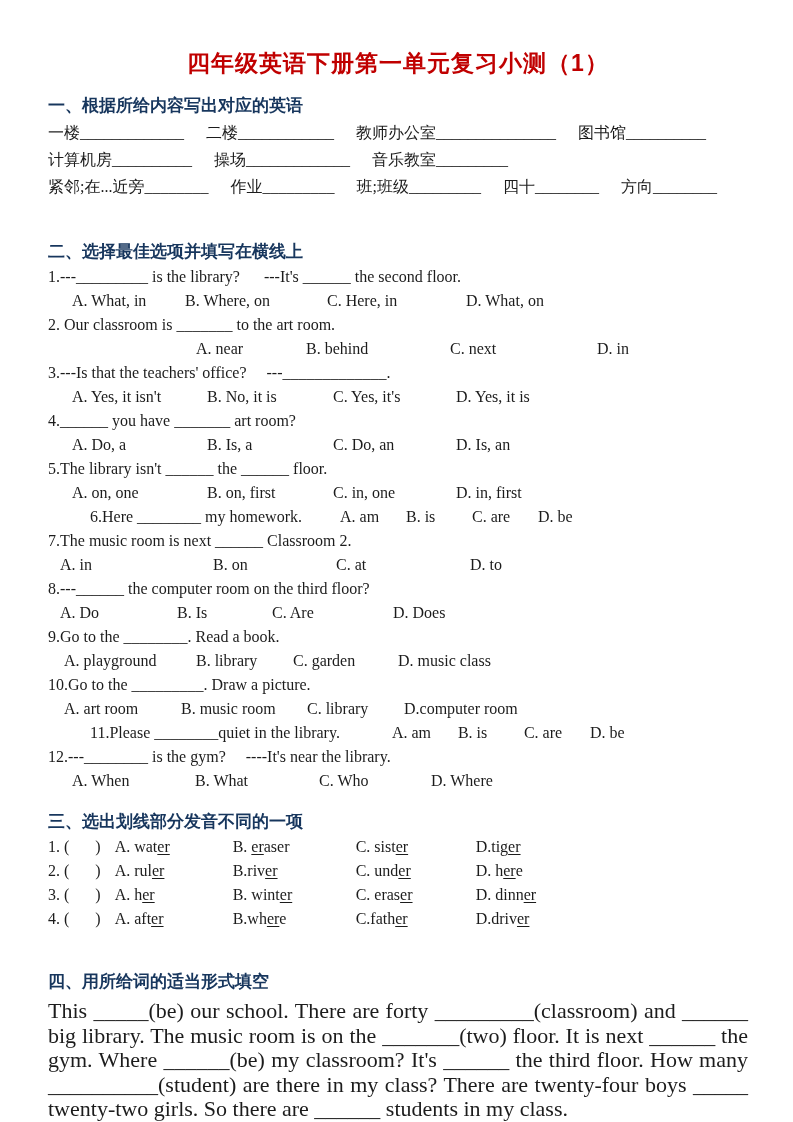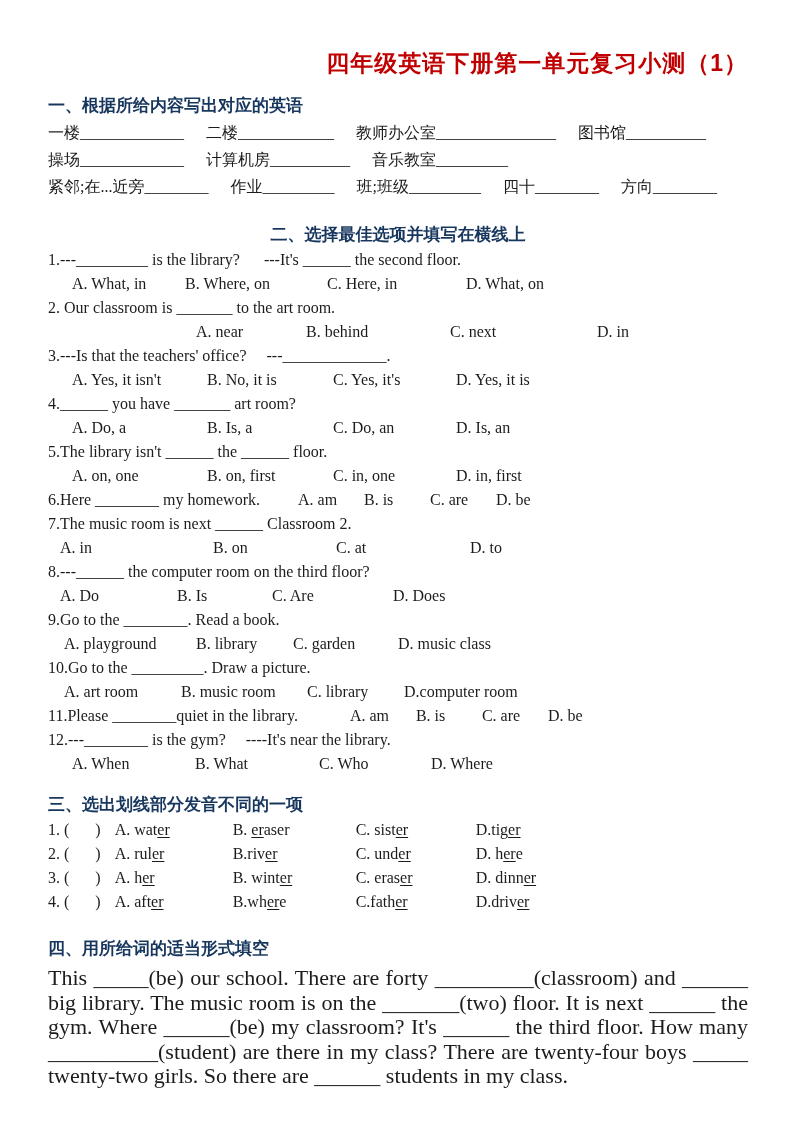--- a/index.html
+++ b/index.html
@@ -9,57 +9,57 @@
   }
   html,body{margin:0;padding:0;background:#ffffff;}
   body{
     width:793px;height:1122px;overflow:hidden;
     font-family:"Liberation Serif","DejaVu Serif",serif;
     color:var(--c-body);
     font-size:16px;
   }
   .page{padding:36px 45px 0 48px;box-sizing:border-box;width:793px;}
   .title{
-    text-align:right;
+    text-align:center;
     font-family:"Liberation Sans","DejaVu Sans",sans-serif;
     font-weight:bold;
     font-size:23px;
     color:var(--c-title);
     margin:12px 0 14px 0;
     letter-spacing:1px;
   }
   h2{
     font-family:"Liberation Sans","DejaVu Sans",sans-serif;
     font-weight:bold;
     font-size:17px;
     color:var(--c-heading);
     margin:0;
     line-height:26px;
   }
-  .s2h{margin-top:22px;text-align:center;}
+  .s2h{margin-top:39px;}
   .s3h{margin-top:16px;}
-  .s4h{margin-top:22px;}
+  .s4h{margin-top:38px;}
   
   .s1-row{display:flex;line-height:27px;}
   .s1-row span{margin-right:22px;white-space:pre;}
   .s1-row span:last-child{margin-right:0;}
   
   .qline{line-height:24px;}
   .qline .qtext{white-space:pre-wrap;}
   .opts{display:flex;line-height:24px;}
   .opts span{white-space:pre;}
   .oq1{padding-left:24px}.oq1 span:nth-child(1){width:113px}.oq1 span:nth-child(2){width:142px}.oq1 span:nth-child(3){width:139px}
   .oq2{padding-left:148px}.oq2 span:nth-child(1){width:110px}.oq2 span:nth-child(2){width:144px}.oq2 span:nth-child(3){width:147px}
   .ostd{padding-left:24px}.ostd span:nth-child(1){width:135px}.ostd span:nth-child(2){width:126px}.ostd span:nth-child(3){width:123px}
   .oq7{padding-left:12px}.oq7 span:nth-child(1){width:153px}.oq7 span:nth-child(2){width:123px}.oq7 span:nth-child(3){width:134px}
   .oq8{padding-left:12px}.oq8 span:nth-child(1){width:117px}.oq8 span:nth-child(2){width:95px}.oq8 span:nth-child(3){width:121px}
   .oq9{padding-left:16px}.oq9 span:nth-child(1){width:132px}.oq9 span:nth-child(2){width:97px}.oq9 span:nth-child(3){width:105px}
   .oq10{padding-left:16px}.oq10 span:nth-child(1){width:117px}.oq10 span:nth-child(2){width:126px}.oq10 span:nth-child(3){width:97px}
   .oq12{padding-left:24px}.oq12 span:nth-child(1){width:123px}.oq12 span:nth-child(2){width:124px}.oq12 span:nth-child(3){width:112px}
-  .inline{display:flex;}
+  .inline{display:flex;margin-left:42px;}
   .inline .iopt{width:66px;white-space:pre;}
   .gap38{margin-left:38px;}
   .gap52{margin-left:52px;}
   
   .ph-row{display:flex;line-height:24px;}
   .ph-no{white-space:pre;}
   .ph-close{margin-left:26px;margin-right:14px;}
   .ph-opt{white-space:pre;}
   .ph-a{width:118px}.ph-b{width:123px}.ph-c{width:120px}
   .ul{text-decoration:underline;text-underline-offset:2px;}
@@ -80,22 +80,22 @@
   <div class="title">四年级英语下册第一单元复习小测（1）</div>
 
   <h2 class="s1h">一、根据所给内容写出对应的英语</h2>
   <div class="s1-row">
     <span>一楼_____________</span>
     <span>二楼____________</span>
     <span>教师办公室_______________</span>
     <span>图书馆__________</span>
   </div>
   <div class="s1-row">
+    <span>计算机房__________</span>
     <span>操场_____________</span>
-    <span>计算机房__________</span>
     <span>音乐教室_________</span>
   </div>
   <div class="s1-row">
     <span>紧邻;在...近旁________</span>
     <span>作业_________</span>
     <span>班;班级_________</span>
     <span>四十________</span>
     <span>方向________</span>
   </div>
 

